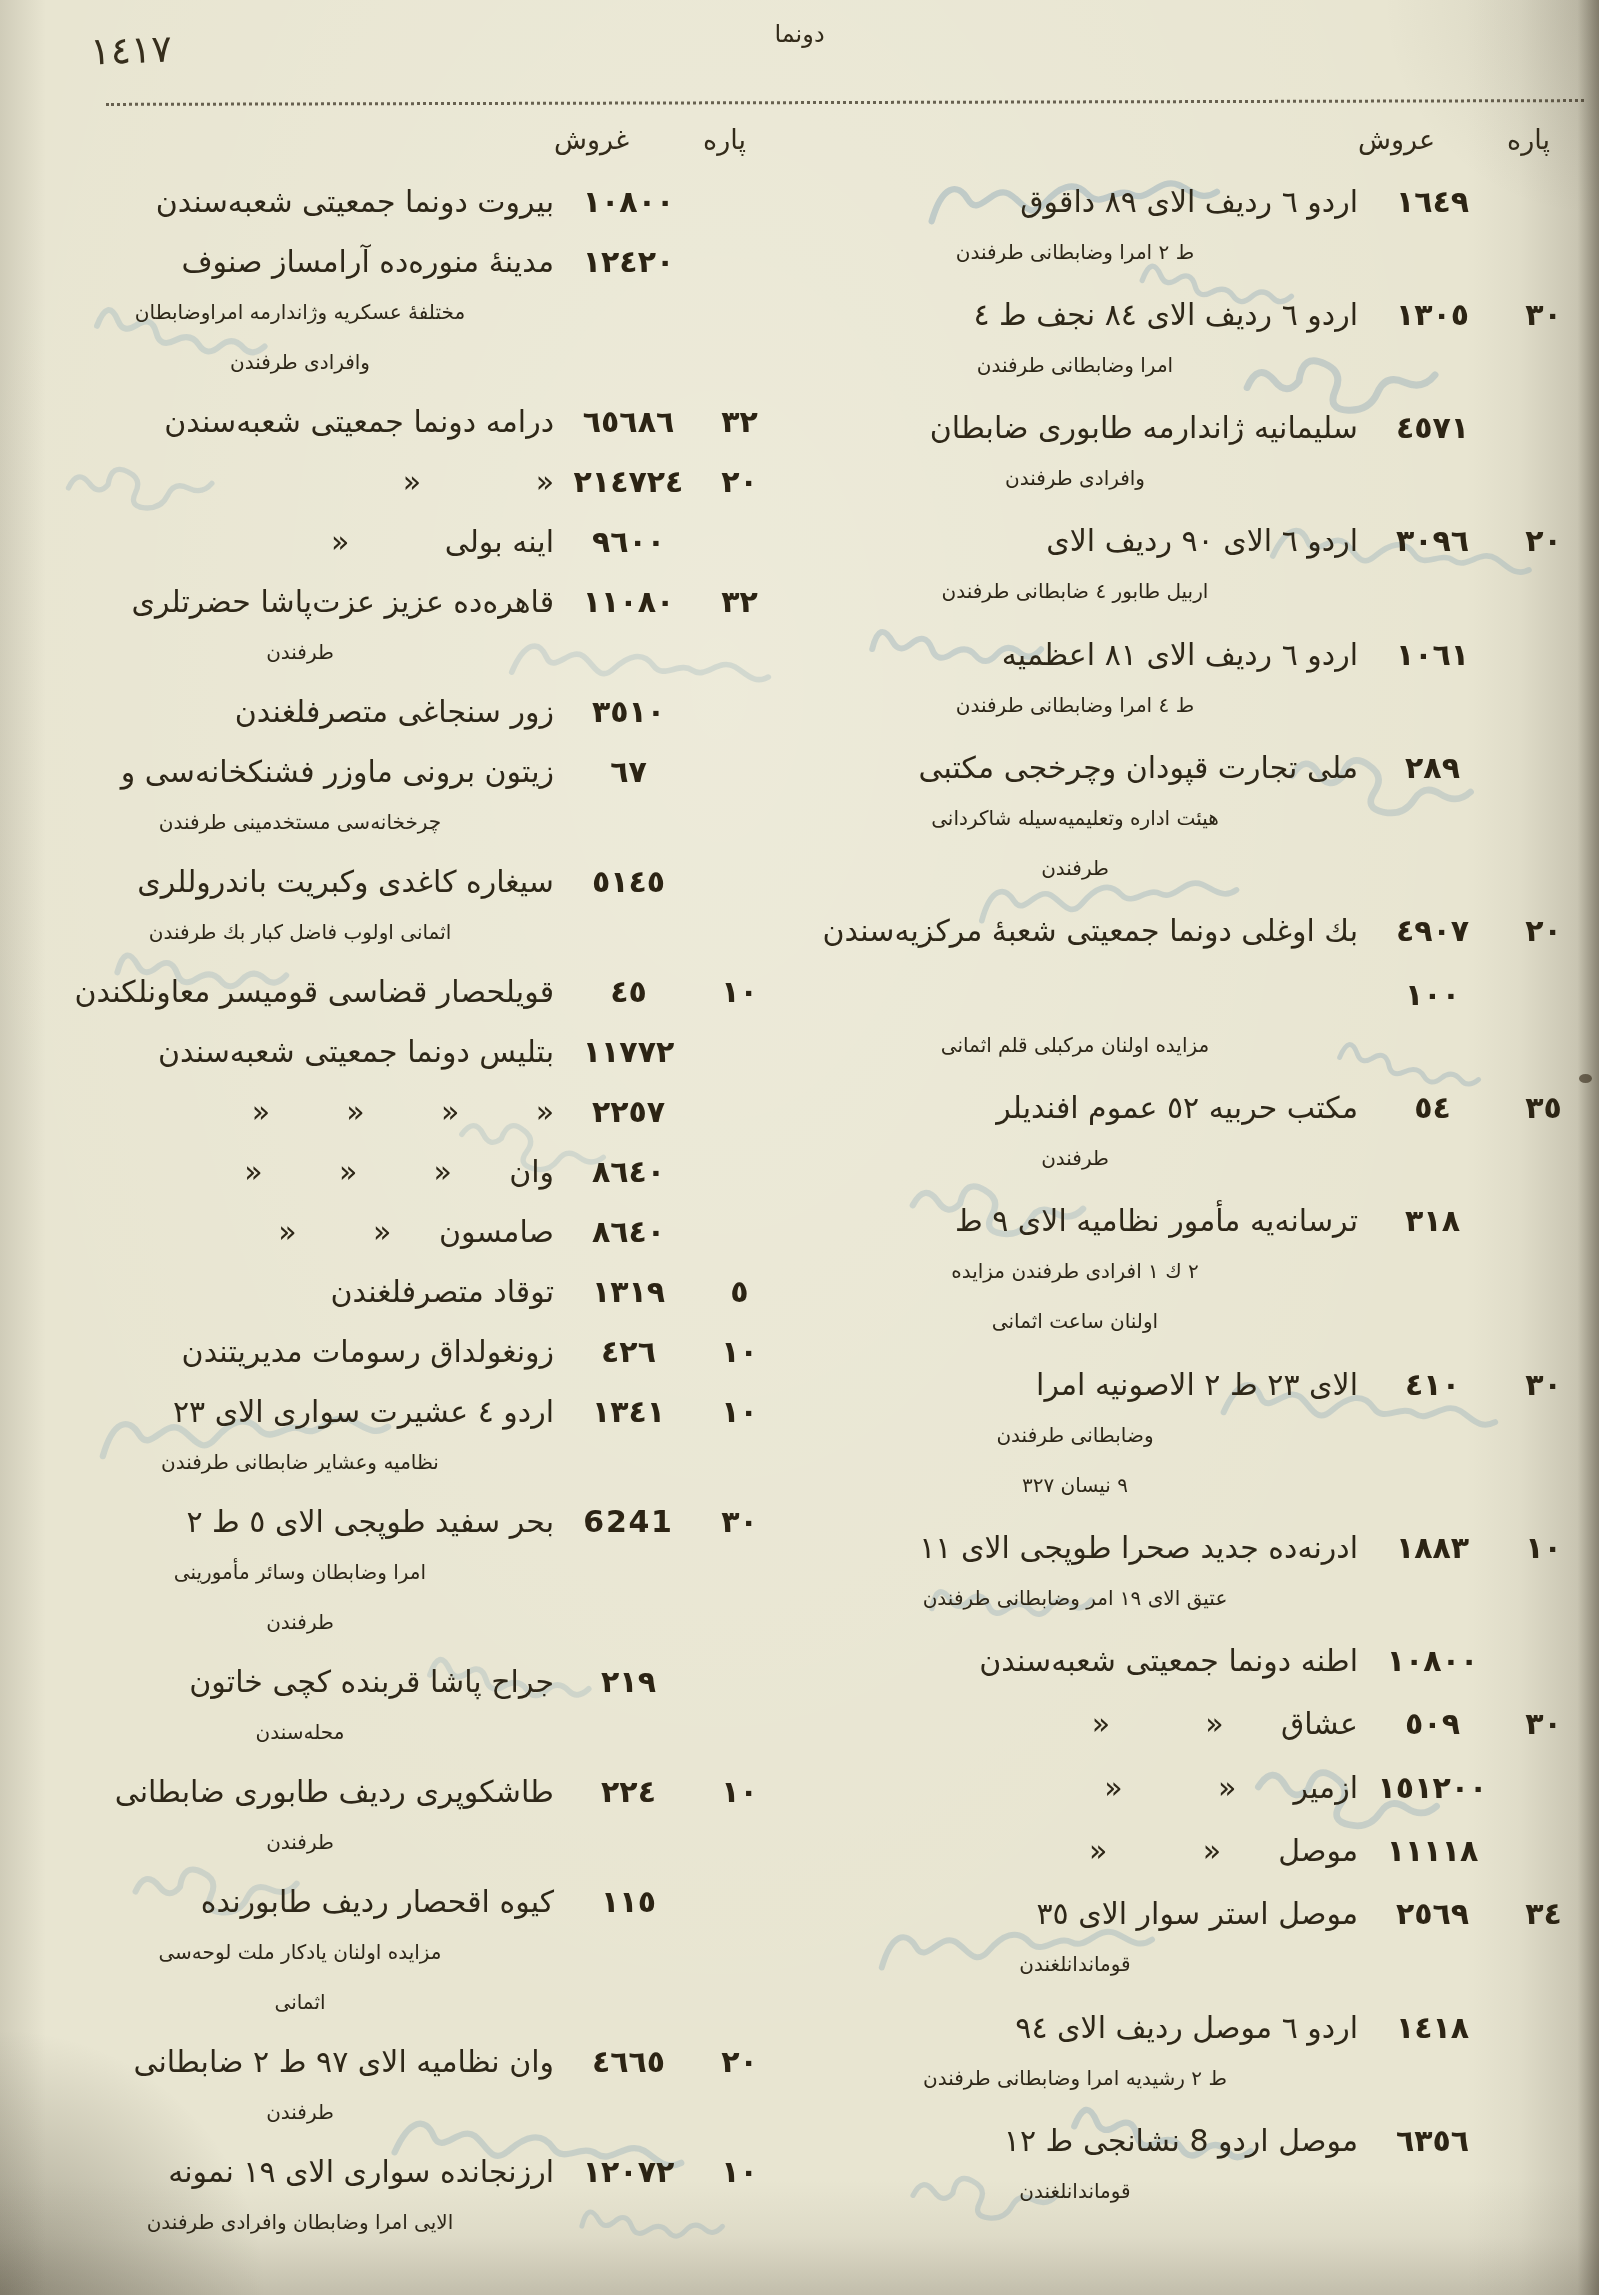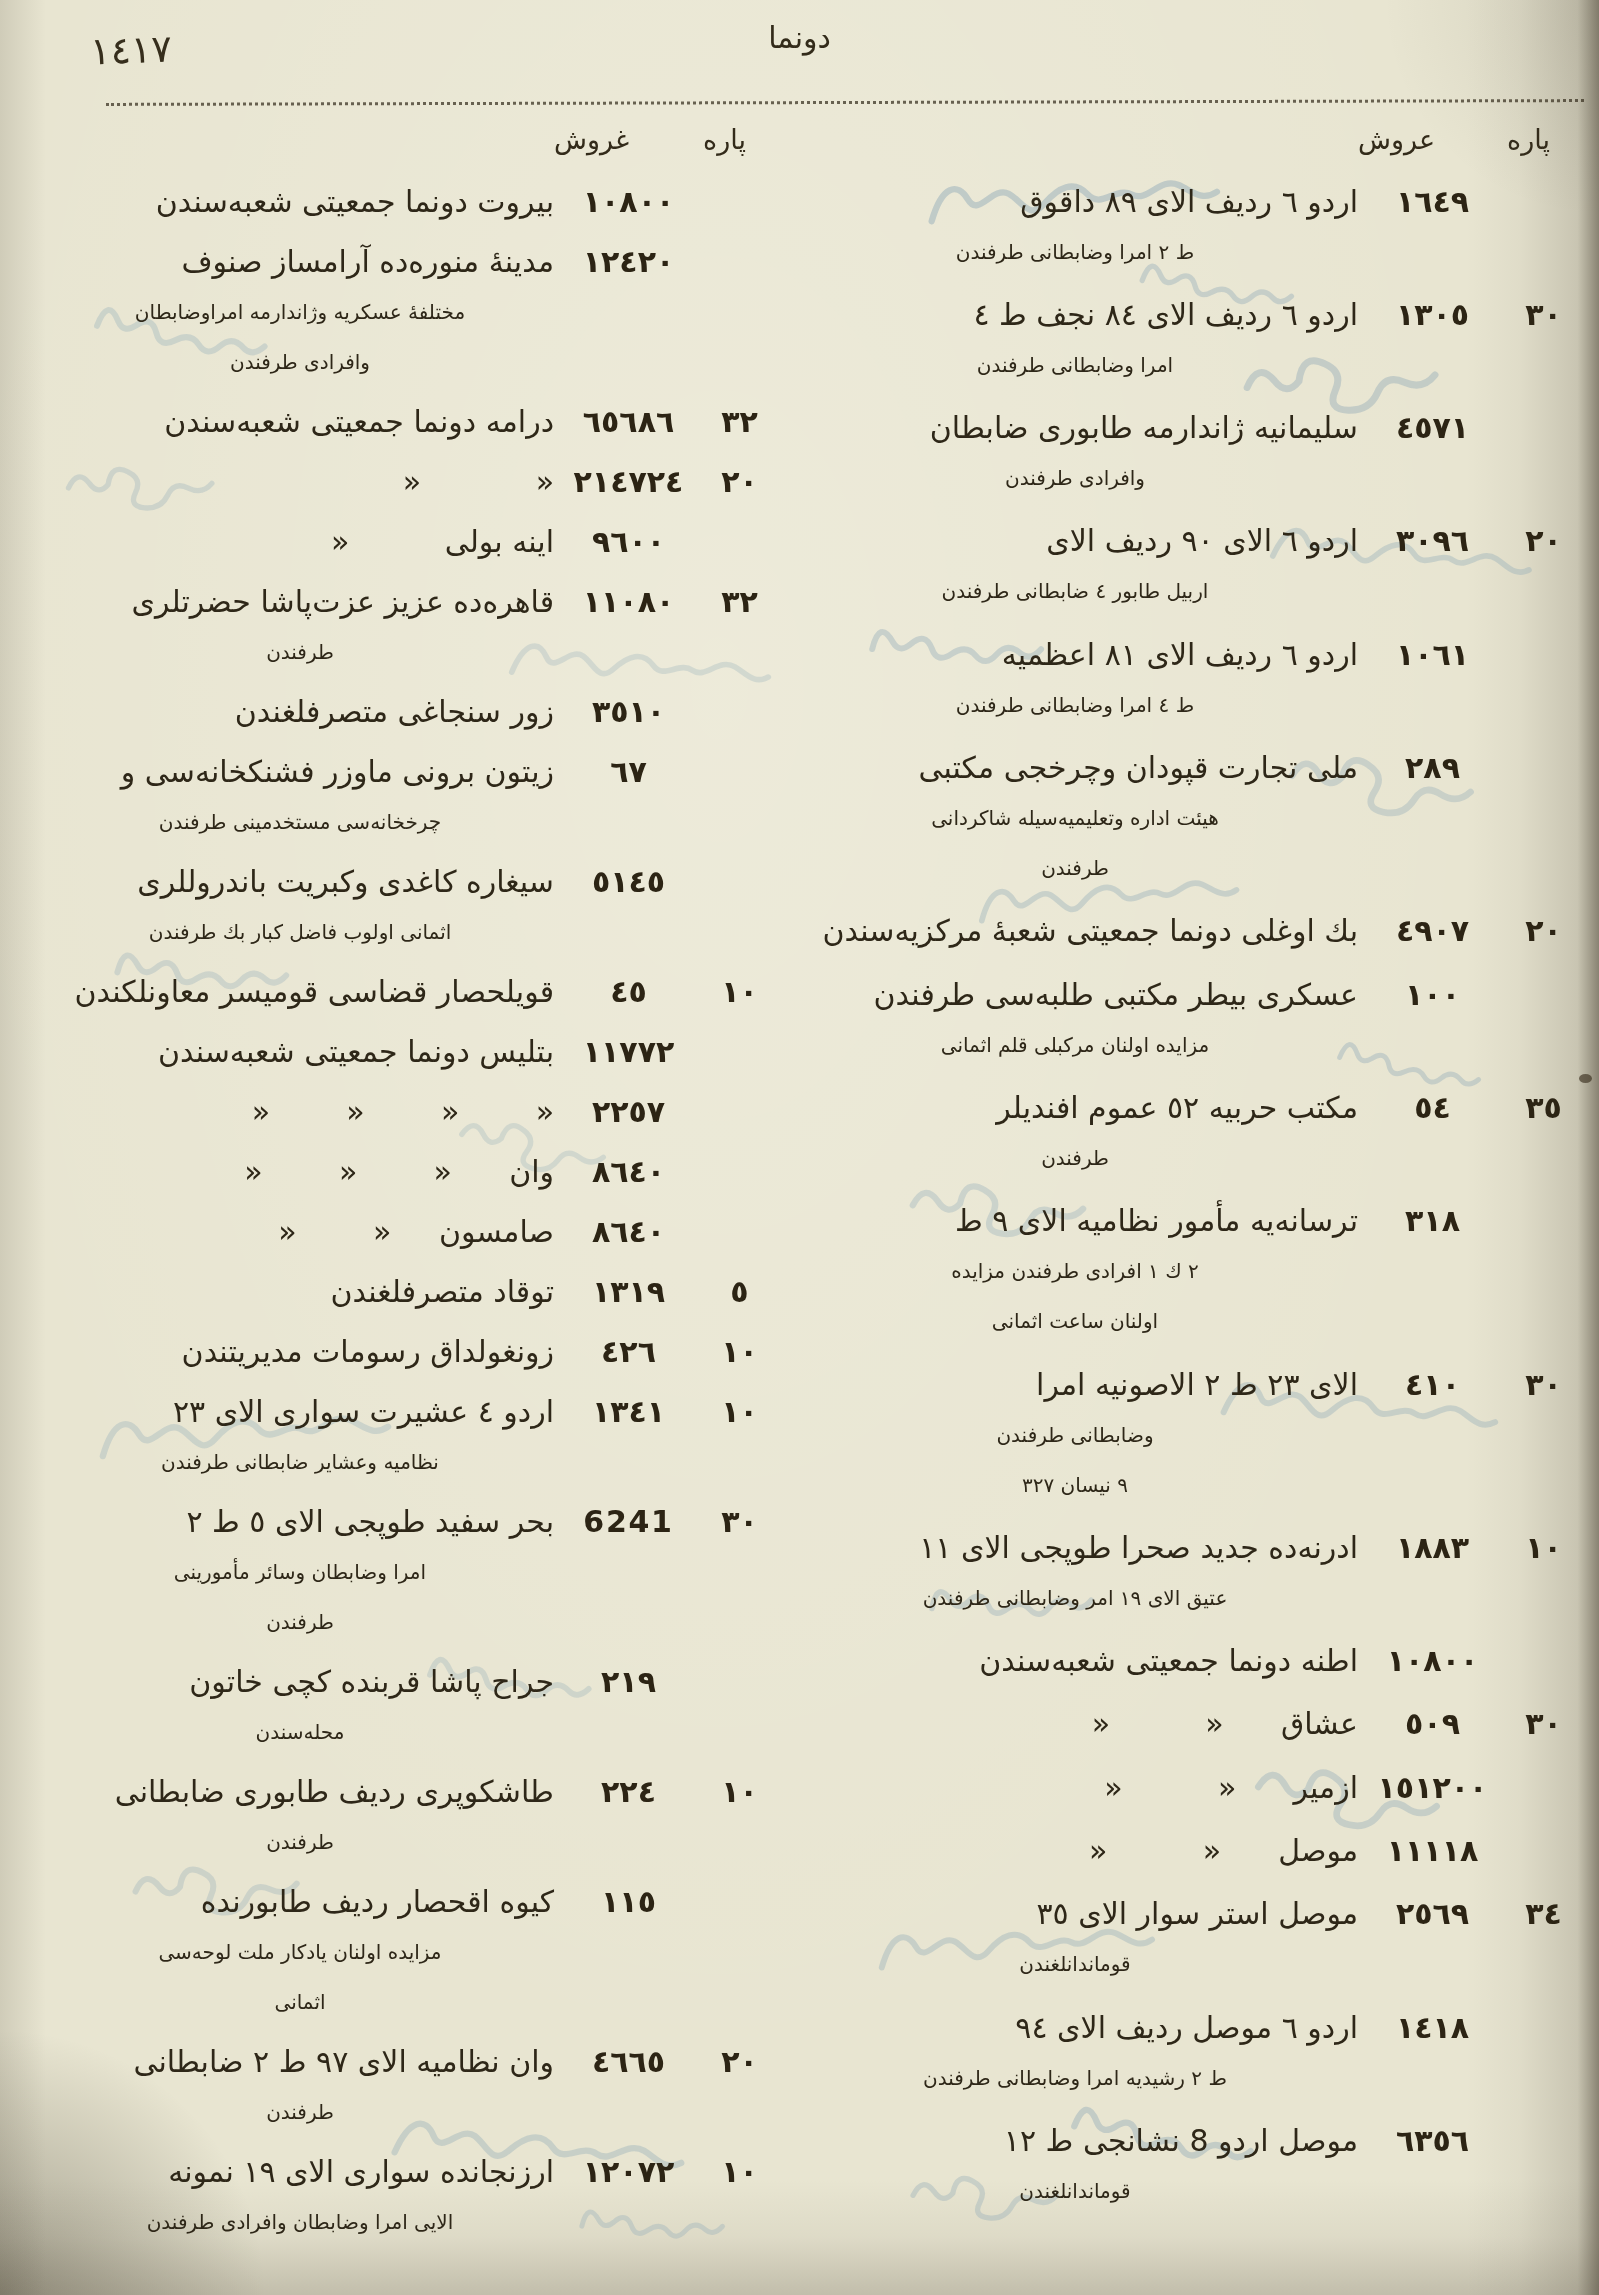--- a/index.html
+++ b/index.html
@@ -24,21 +24,21 @@
   .bleed{position:absolute;inset:0;z-index:1;pointer-events:none;}
   
   .ink{position:absolute;inset:0;z-index:2;}
   .page-number{
     position:absolute;top:28px;left:90px;
     font-size:38px;letter-spacing:5px;color:#3a3категории220;
     color:#362e1c;transform:rotate(-2deg);
   }
   .page-title{
     position:absolute;top:20px;left:0;right:0;text-align:center;
-    font-size:30px;color:#332b1a;
+    font-size:24px;color:#332b1a;
   }
   .rule{
     position:absolute;top:101px;left:106px;right:15px;height:0;
     border-top:3.3px dotted #3c3424;opacity:.75;
     transform:rotate(-0.15deg);
   }
   .col{position:absolute;top:124px;}
   .col-right{left:792px;width:788px;}
   .col-left{left:46px;width:730px;}
   .col-header{
@@ -224,21 +224,20 @@
             <div class="row-first">
               <span class="para">٢٠</span>
               <span class="gurus">٤٩٠٧</span>
               <span class="desc">بك اوغلى دونما جمعيتى شعبهٔ مركزيه‌سندن</span>
             </div>
           </div>
           <div class="entry">
             <div class="row-first">
               <span class="para"></span>
               <span class="gurus">١٠٠</span>
-              <span class="desc">عسكرى بيطر مكتبى طلبه‌سى طرفندن</span>
             </div>
             <div class="row-cont">مزايده اولنان مركبلى قلم اثمانى</div>
           </div>
           <div class="entry">
             <div class="row-first">
               <span class="para">٣٥</span>
               <span class="gurus">٥٤</span>
               <span class="desc">مكتب حربيه ٥٢ عموم افنديلر</span>
             </div>
             <div class="row-cont">طرفندن</div>

